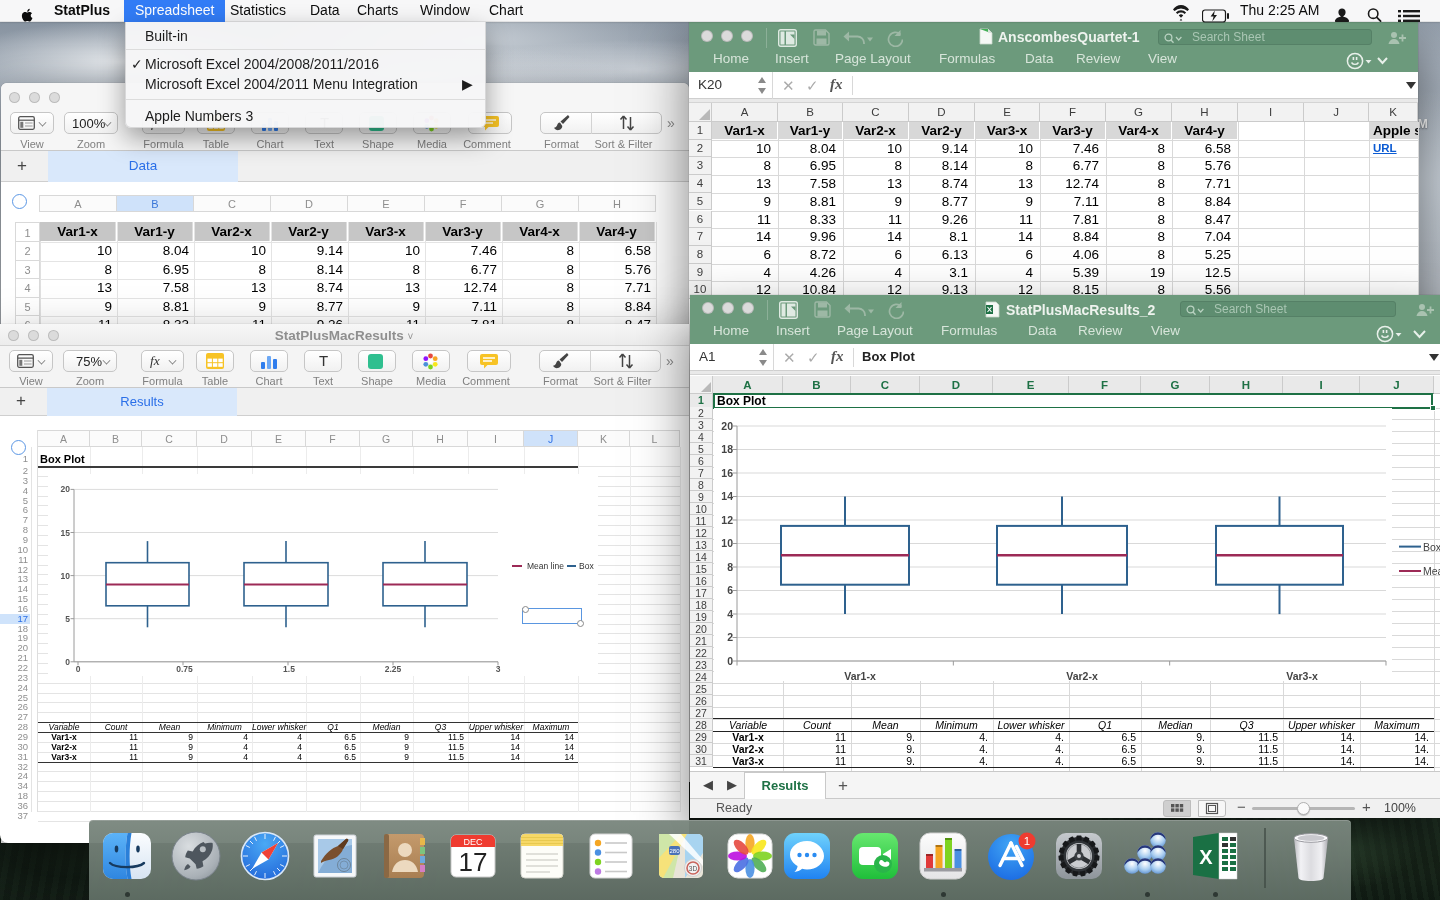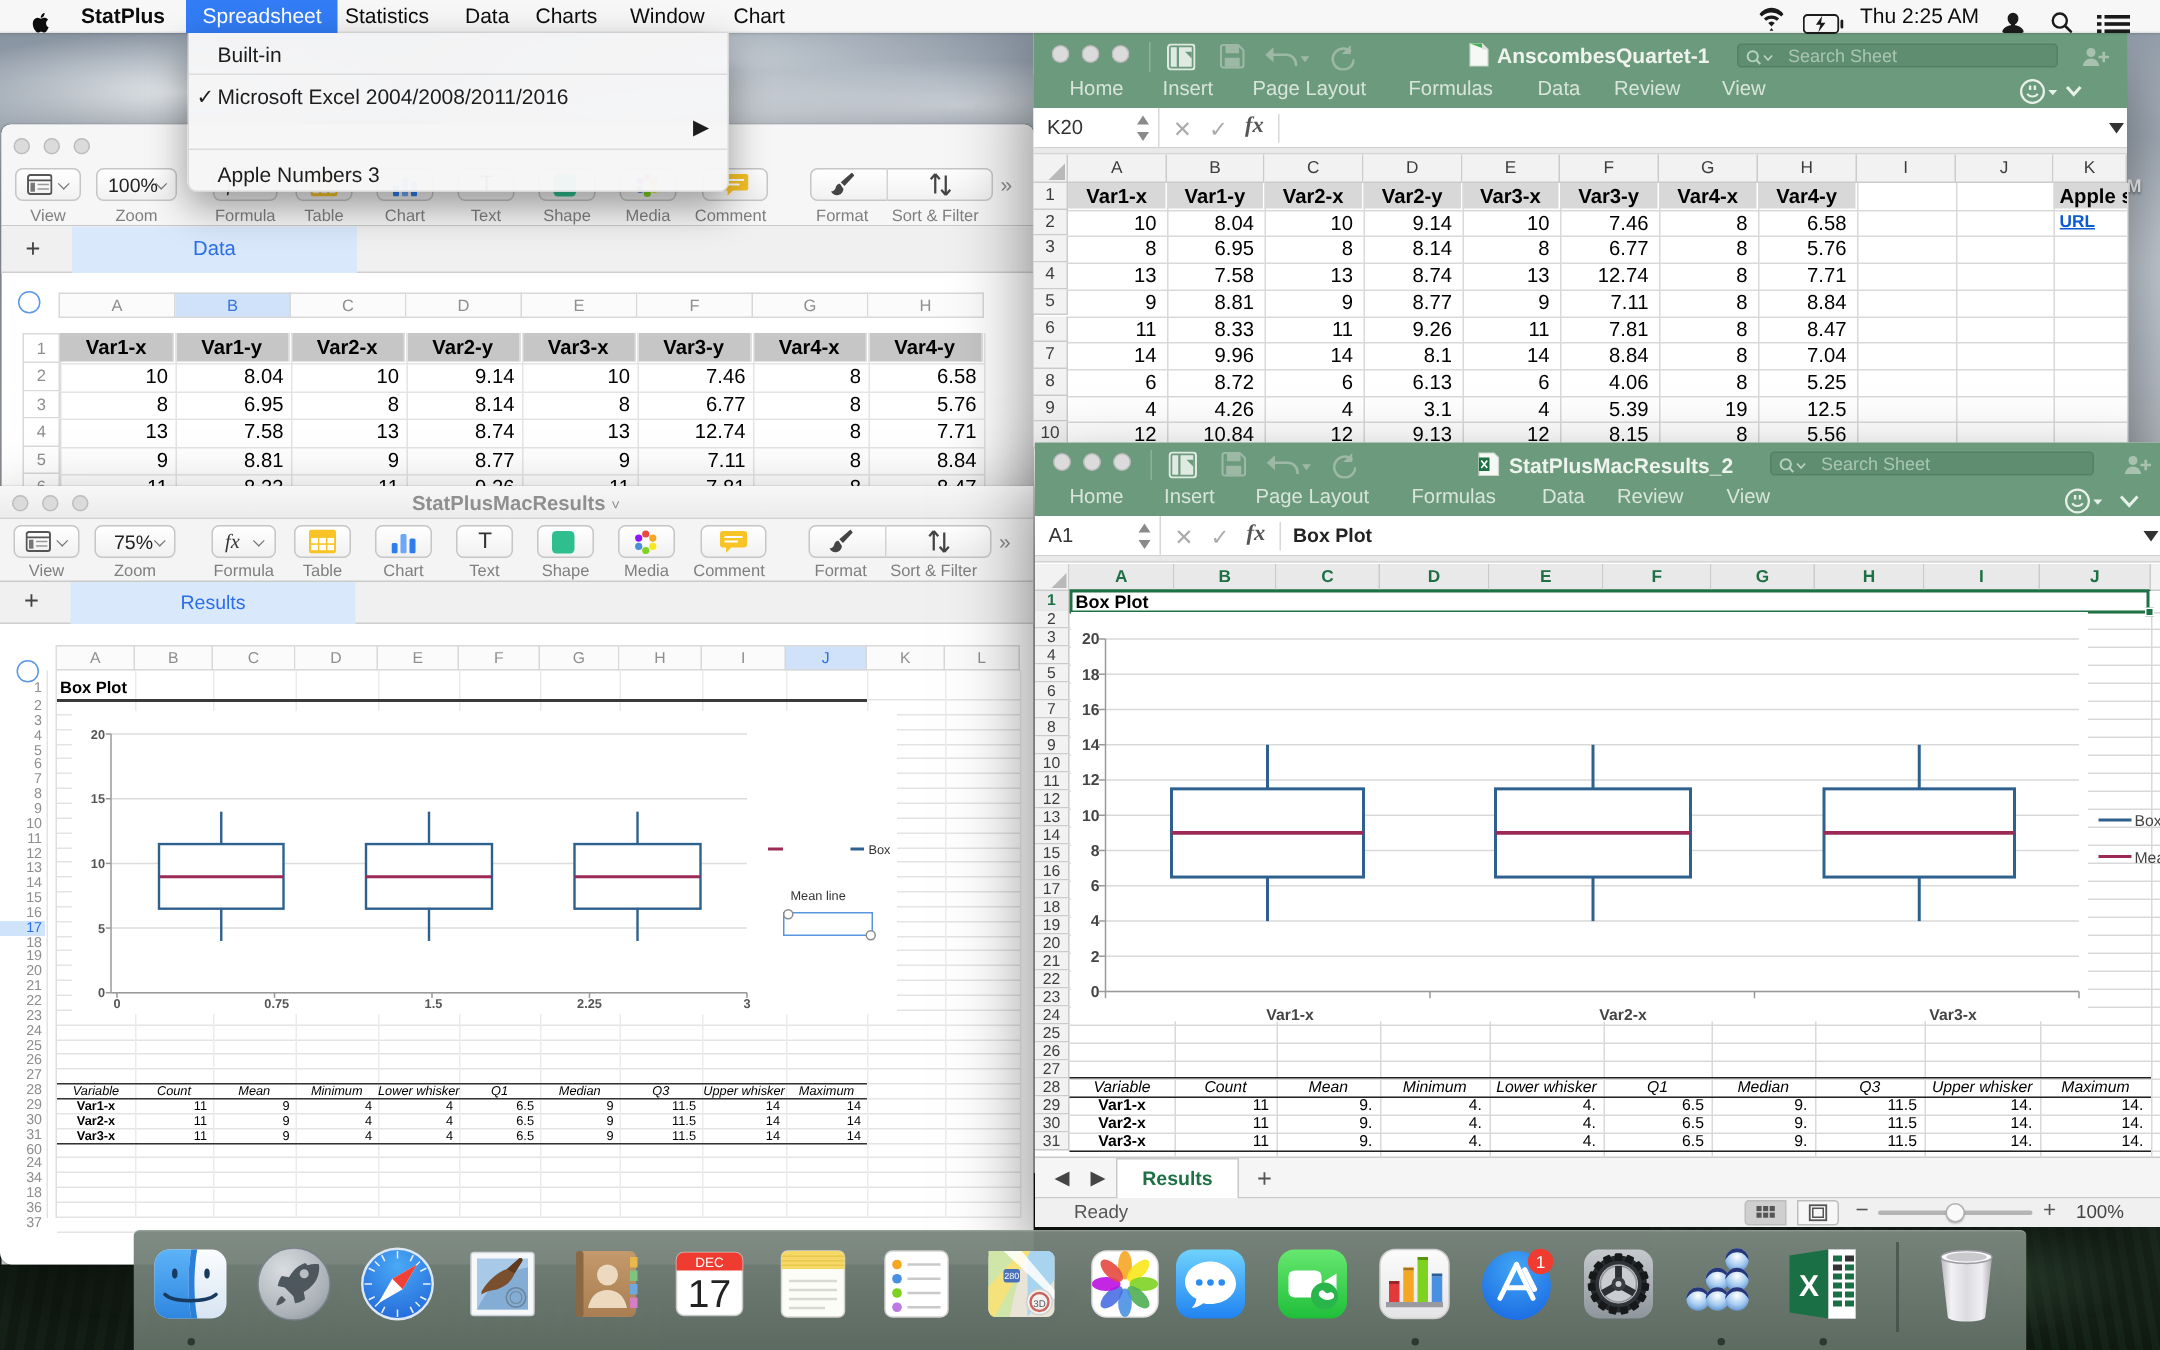--- a/index.html
+++ b/index.html
@@ -570,21 +570,21 @@
   <div style="position:absolute; left:0px; top:339.0px; width:30px; height:9.85px; line-height:10px; font-size:9.5px; text-align:right; padding-right:2px; color:#8e8e8e;">22</div>
   <div style="position:absolute; left:0px; top:348.9px; width:30px; height:9.85px; line-height:10px; font-size:9.5px; text-align:right; padding-right:2px; color:#8e8e8e;">23</div>
   <div style="position:absolute; left:0px; top:358.7px; width:30px; height:9.85px; line-height:10px; font-size:9.5px; text-align:right; padding-right:2px; color:#8e8e8e;">24</div>
   <div style="position:absolute; left:0px; top:368.5px; width:30px; height:9.85px; line-height:10px; font-size:9.5px; text-align:right; padding-right:2px; color:#8e8e8e;">25</div>
   <div style="position:absolute; left:0px; top:378.4px; width:30px; height:9.85px; line-height:10px; font-size:9.5px; text-align:right; padding-right:2px; color:#8e8e8e;">26</div>
   <div style="position:absolute; left:0px; top:388.2px; width:30px; height:9.85px; line-height:10px; font-size:9.5px; text-align:right; padding-right:2px; color:#8e8e8e;">27</div>
   <div style="position:absolute; left:0px; top:398.1px; width:30px; height:9.85px; line-height:10px; font-size:9.5px; text-align:right; padding-right:2px; color:#8e8e8e;">28</div>
   <div style="position:absolute; left:0px; top:407.9px; width:30px; height:9.85px; line-height:10px; font-size:9.5px; text-align:right; padding-right:2px; color:#8e8e8e;">29</div>
   <div style="position:absolute; left:0px; top:417.8px; width:30px; height:9.85px; line-height:10px; font-size:9.5px; text-align:right; padding-right:2px; color:#8e8e8e;">30</div>
   <div style="position:absolute; left:0px; top:427.6px; width:30px; height:9.85px; line-height:10px; font-size:9.5px; text-align:right; padding-right:2px; color:#8e8e8e;">31</div>
-  <div style="position:absolute; left:0px; top:437.5px; width:30px; height:9.85px; line-height:10px; font-size:9.5px; text-align:right; padding-right:2px; color:#8e8e8e;">60</div>
+  <div style="position:absolute; left:0px; top:437.5px; width:30px; height:9.85px; line-height:10px; font-size:9.5px; text-align:right; padding-right:2px; color:#8e8e8e;">32</div>
   <div style="position:absolute; left:0px; top:447.3px; width:30px; height:9.85px; line-height:10px; font-size:9.5px; text-align:right; padding-right:2px; color:#8e8e8e;">24</div>
   <div style="position:absolute; left:0px; top:457.2px; width:30px; height:9.85px; line-height:10px; font-size:9.5px; text-align:right; padding-right:2px; color:#8e8e8e;">34</div>
   <div style="position:absolute; left:0px; top:467.1px; width:30px; height:9.85px; line-height:10px; font-size:9.5px; text-align:right; padding-right:2px; color:#8e8e8e;">18</div>
   <div style="position:absolute; left:0px; top:476.9px; width:30px; height:9.85px; line-height:10px; font-size:9.5px; text-align:right; padding-right:2px; color:#8e8e8e;">36</div>
   <div style="position:absolute; left:0px; top:486.8px; width:30px; height:9.85px; line-height:10px; font-size:9.5px; text-align:right; padding-right:2px; color:#8e8e8e;">37</div>
   <div class="gridline-h" style="left:38px; top:142.0px; width:642px; height:1px;"></div>
   <div class="gridline-h" style="left:38px; top:151.8px; width:642px; height:1px;"></div>
   <div class="gridline-h" style="left:38px; top:161.7px; width:642px; height:1px;"></div>
   <div class="gridline-h" style="left:38px; top:171.6px; width:642px; height:1px;"></div>
   <div class="gridline-h" style="left:38px; top:181.4px; width:642px; height:1px;"></div>
@@ -670,21 +670,21 @@
       <line x1="238.0" y1="67.1" x2="238.0" y2="88.7" stroke="#2e618e" stroke-width="1.6"></line>
       <line x1="238.0" y1="131.8" x2="238.0" y2="153.3" stroke="#2e618e" stroke-width="1.6"></line>
       <rect x="196" y="88.7" width="84" height="43.1" fill="#fff" stroke="#2e618e" stroke-width="1.6"></rect>
       <line x1="196" y1="110.5" x2="280" y2="110.5" stroke="#9c2a56" stroke-width="2"></line>
       <line x1="377.0" y1="67.1" x2="377.0" y2="88.7" stroke="#2e618e" stroke-width="1.6"></line>
       <line x1="377.0" y1="131.8" x2="377.0" y2="153.3" stroke="#2e618e" stroke-width="1.6"></line>
       <rect x="335" y="88.7" width="84" height="43.1" fill="#fff" stroke="#2e618e" stroke-width="1.6"></rect>
       <line x1="335" y1="110.5" x2="419" y2="110.5" stroke="#9c2a56" stroke-width="2"></line>
     </svg>
   <div style="position:absolute; left:512px; top:241px; width:10px; height:2px; background:#9c2a56;"></div>
-  <div style="position:absolute; left:527px; top:237px; font-size:8.5px; color:#333;margin-top:31px;">Mean line</div>
+  <div style="position:absolute; left:527px; top:237px; font-size:8.5px; color:#333;">Mean line</div>
   <div style="position:absolute; left:567px; top:241px; width:9px; height:2px; background:#2e618e;"></div>
   <div style="position:absolute; left:579px; top:237px; font-size:8.5px; color:#333;">Box</div>
   <div style="position:absolute; left:522px; top:283.5px; width:60px; height:16.5px; border:1.5px solid #5a96e0; background:#fff;"></div>
   <div style="position:absolute; left:521.5px; top:282px; width:7px; height:7px; background:#fff; border:1px solid #8a8a8a; border-radius:50%;"></div>
   <div style="position:absolute; left:577px; top:295.5px; width:7px; height:7px; background:#fff; border:1px solid #8a8a8a; border-radius:50%;"></div>
   <div style="position:absolute; left:38px; top:397.6px; width:540px; height:1px; background:#333;"></div>
   <div style="position:absolute; left:38px; top:408.0px; width:540px; height:1px; background:#333;"></div>
   <div style="position:absolute; left:38px; top:437.5px; width:540px; height:1px; background:#333;"></div>
   <div class="cell" style="left:38px; top:398.1px; width:52px; height:9.85px; line-height:10px; font-size:8.5px; font-style:italic; text-align:center; overflow:visible;">Variable</div>
   <div class="cell" style="left:90px; top:398.1px; width:52px; height:9.85px; line-height:10px; font-size:8.5px; font-style:italic; text-align:center; overflow:visible;">Count</div>
@@ -1383,16 +1383,17 @@
         <rect x="0" y="10.1" width="3" height="2.4"></rect>
         <rect x="5" y="10.1" width="17" height="2.4"></rect>
       </g>
     </svg>
 </div>
 
 <div id="ddmenu" class="abs">
   <div class="it" style="top:5px;">Built-in</div>
   <div class="sep" style="top:27px;"></div>
   <div class="it" style="top:33px;"><span style="position:absolute; left:-14px;">✓</span>Microsoft Excel 2004/2008/2011/2016</div>
+  <div class="it" style="top:53px;">Microsoft Excel 2004/2011 Menu Integration</div>
   <div class="it" style="top:53px; left:336px;">▶</div>
   <div class="sep" style="top:77px;"></div>
   <div class="it" style="top:85px;">Apple Numbers 3</div>
 </div>
 
 </body></html>

